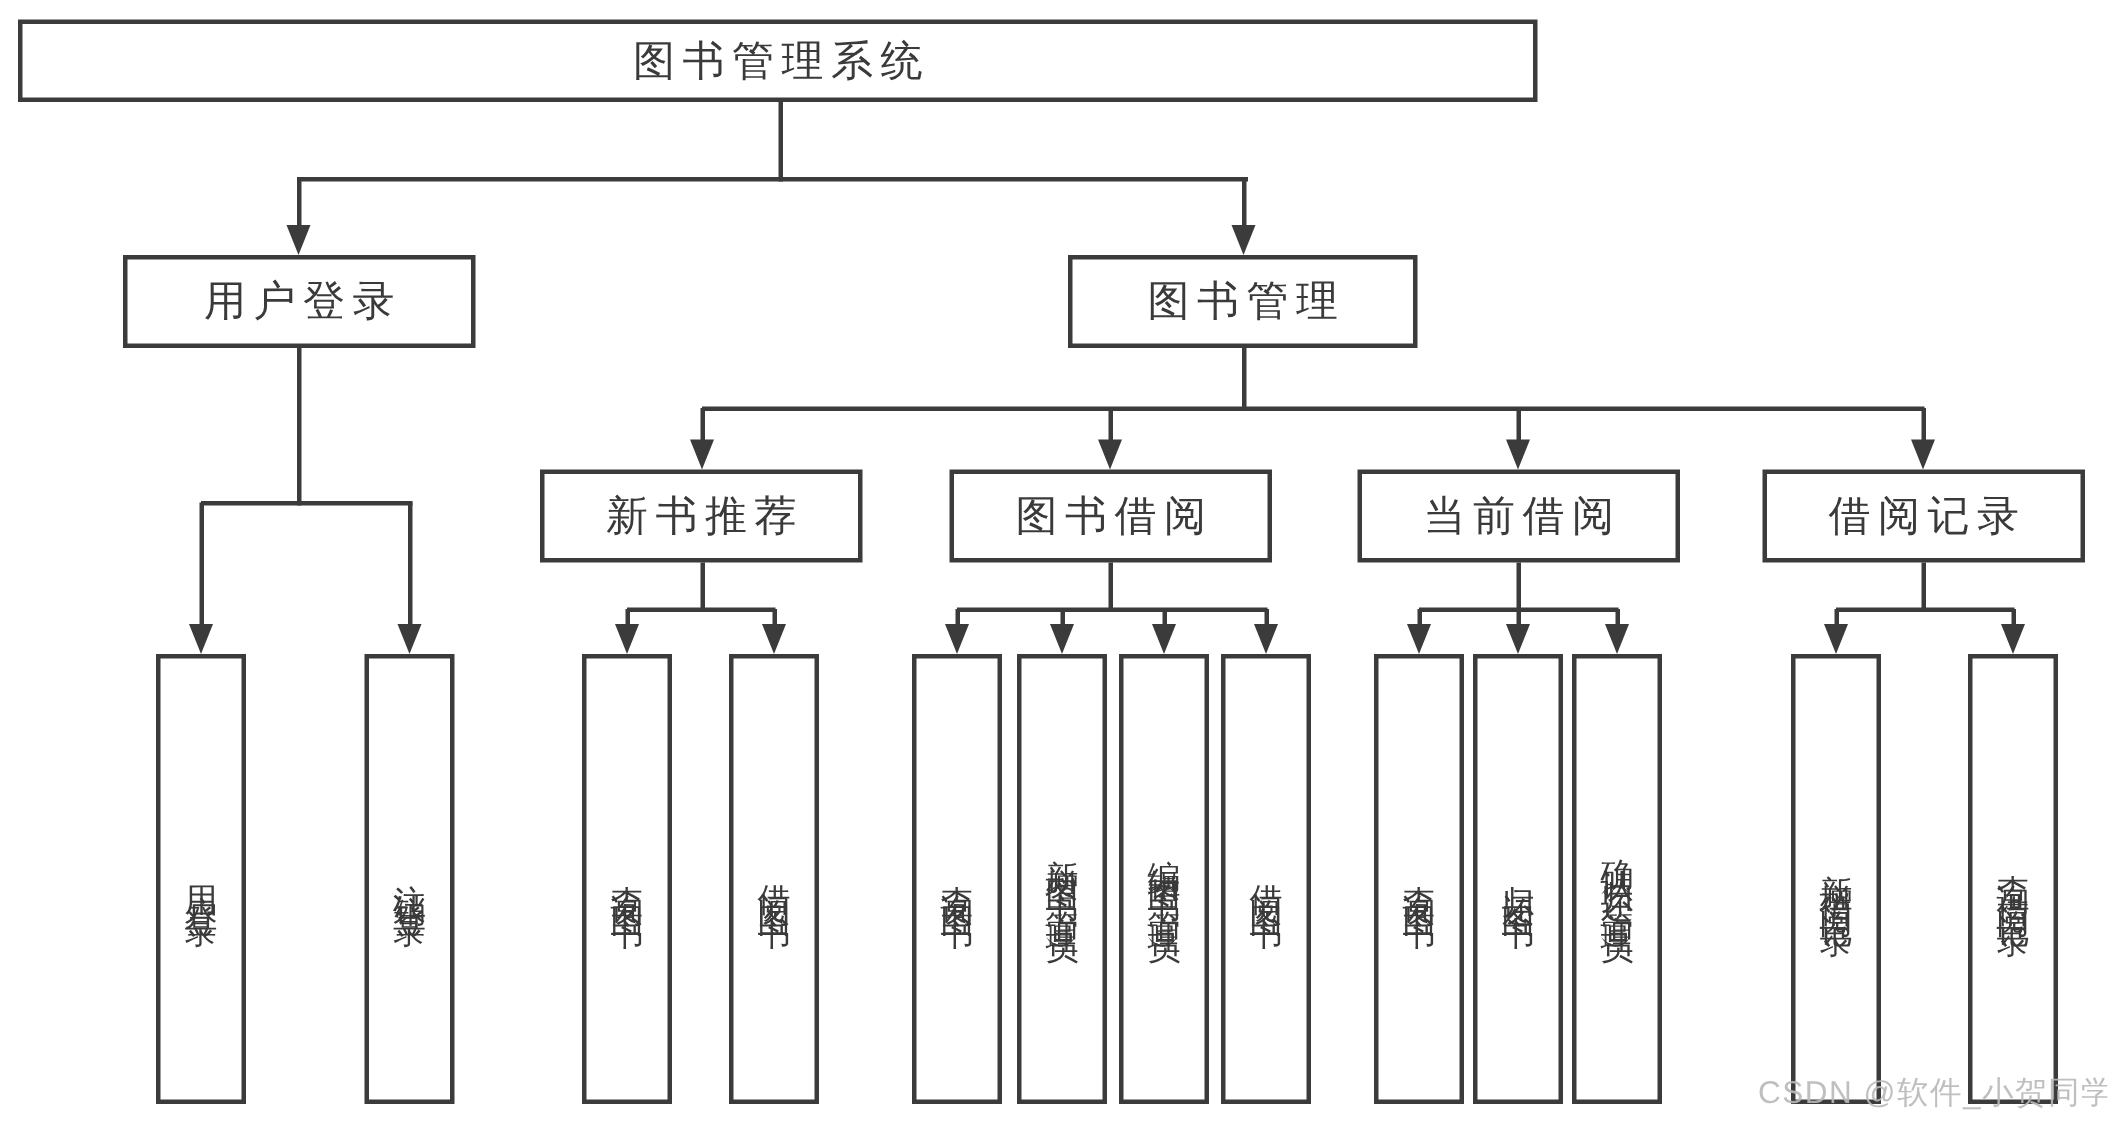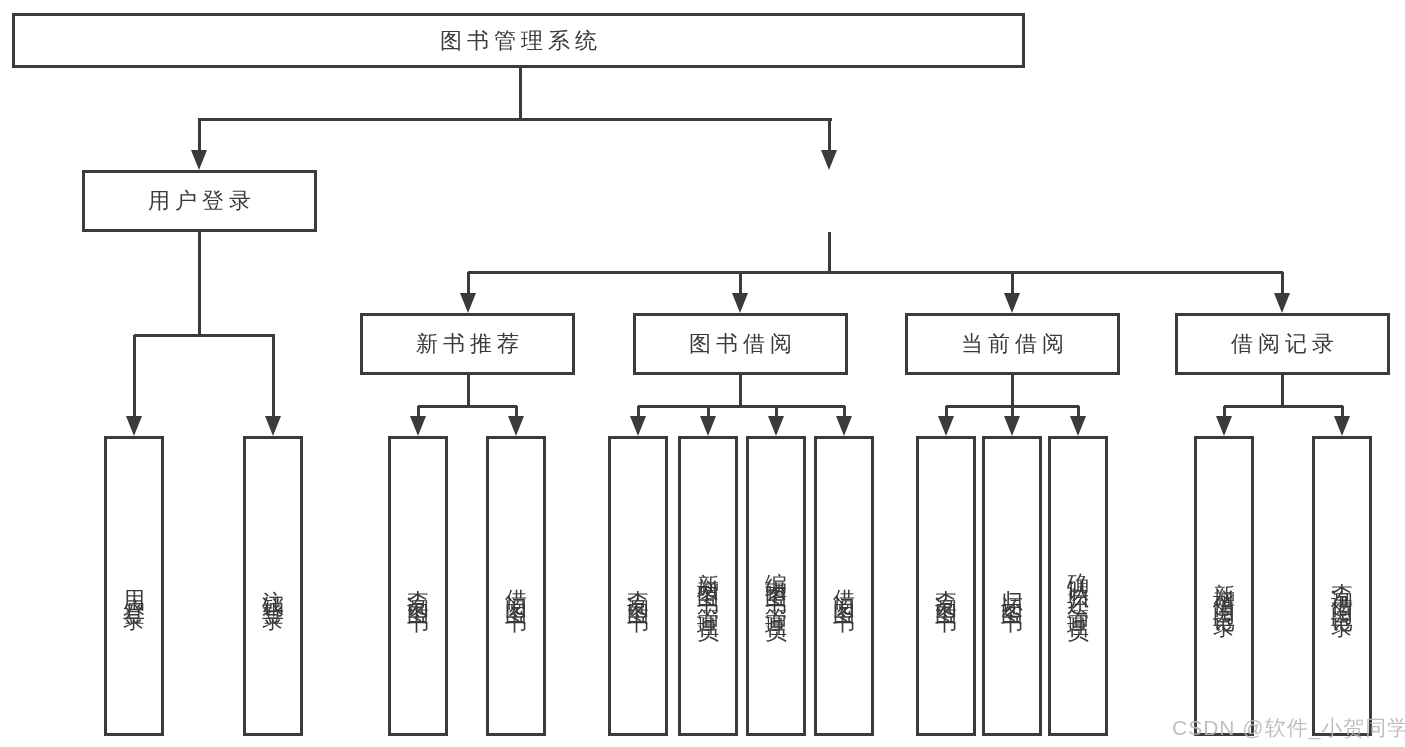--- a/index.html
+++ b/index.html
@@ -5,21 +5,21 @@
   html,body{margin:0;padding:0;background:#fff;}
   .stage{
     position:relative;width:1405px;height:747px;background:#fff;overflow:hidden;
     font-family:"Liberation Sans","DejaVu Sans",sans-serif;
   }
   .box{
     position:absolute;box-sizing:border-box;background:#fff;
     border:3px solid #3b3b3b;display:flex;align-items:center;justify-content:center;
   }
   .hlabel{
-    color:#3a3a3a;font-size:22px;letter-spacing:5px;text-indent:5px;white-space:nowrap;
+    color:#3a3a3a;font-size:28px;letter-spacing:5px;text-indent:5px;white-space:nowrap;
   }
   .vlabel{
     color:#3a3a3a;font-size:22px;letter-spacing:7px;
     writing-mode:vertical-lr;-webkit-writing-mode:vertical-lr;
     line-height:1;white-space:nowrap;
   }
   .vline{position:absolute;width:3px;background:#3b3b3b;}
   .hline{position:absolute;height:3px;background:#3b3b3b;}
   .ahead{
     position:absolute;width:0;height:0;
@@ -35,20 +35,23 @@
 <body>
 
 <div class="stage">
 
   <div class="box" style="left:12px;top:13px;width:1013px;height:55px">
     <span class="hlabel">图书管理系统</span>
   </div>
 
   <div class="box" style="left:82px;top:170px;width:235px;height:62px">
     <span class="hlabel">用户登录</span>
+  </div>
+  <div class="box" style="left:712px;top:170px;width:233px;height:62px">
+    <span class="hlabel">图书管理</span>
   </div>
 
   <div class="box" style="left:633px;top:313px;width:215px;height:62px">
     <span class="hlabel">图书借阅</span>
   </div>
   <div class="box" style="left:360px;top:313px;width:215px;height:62px">
     <span class="hlabel">新书推荐</span>
   </div>
   <div class="box" style="left:1175px;top:313px;width:215px;height:62px">
     <span class="hlabel">借阅记录</span>

